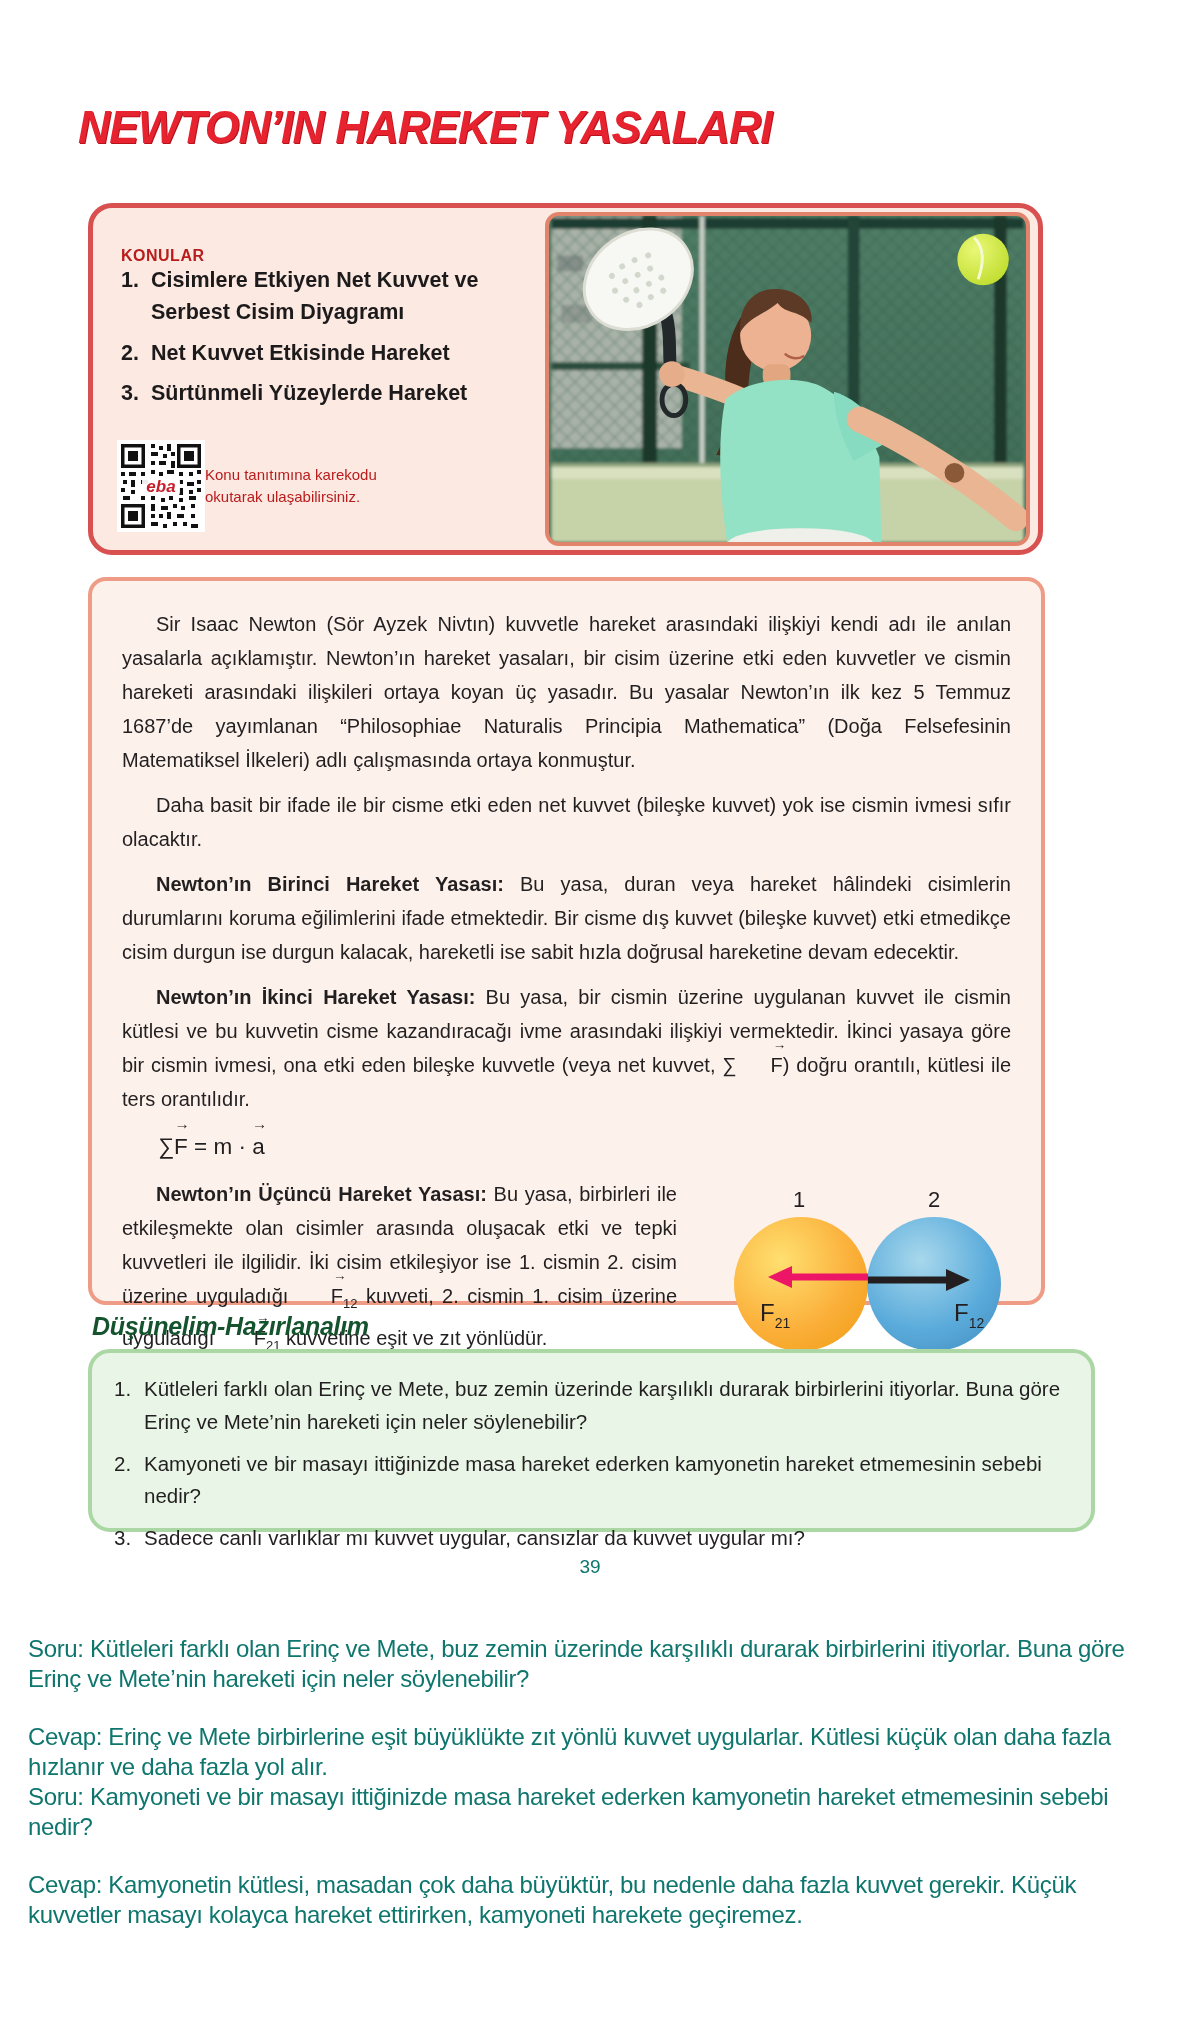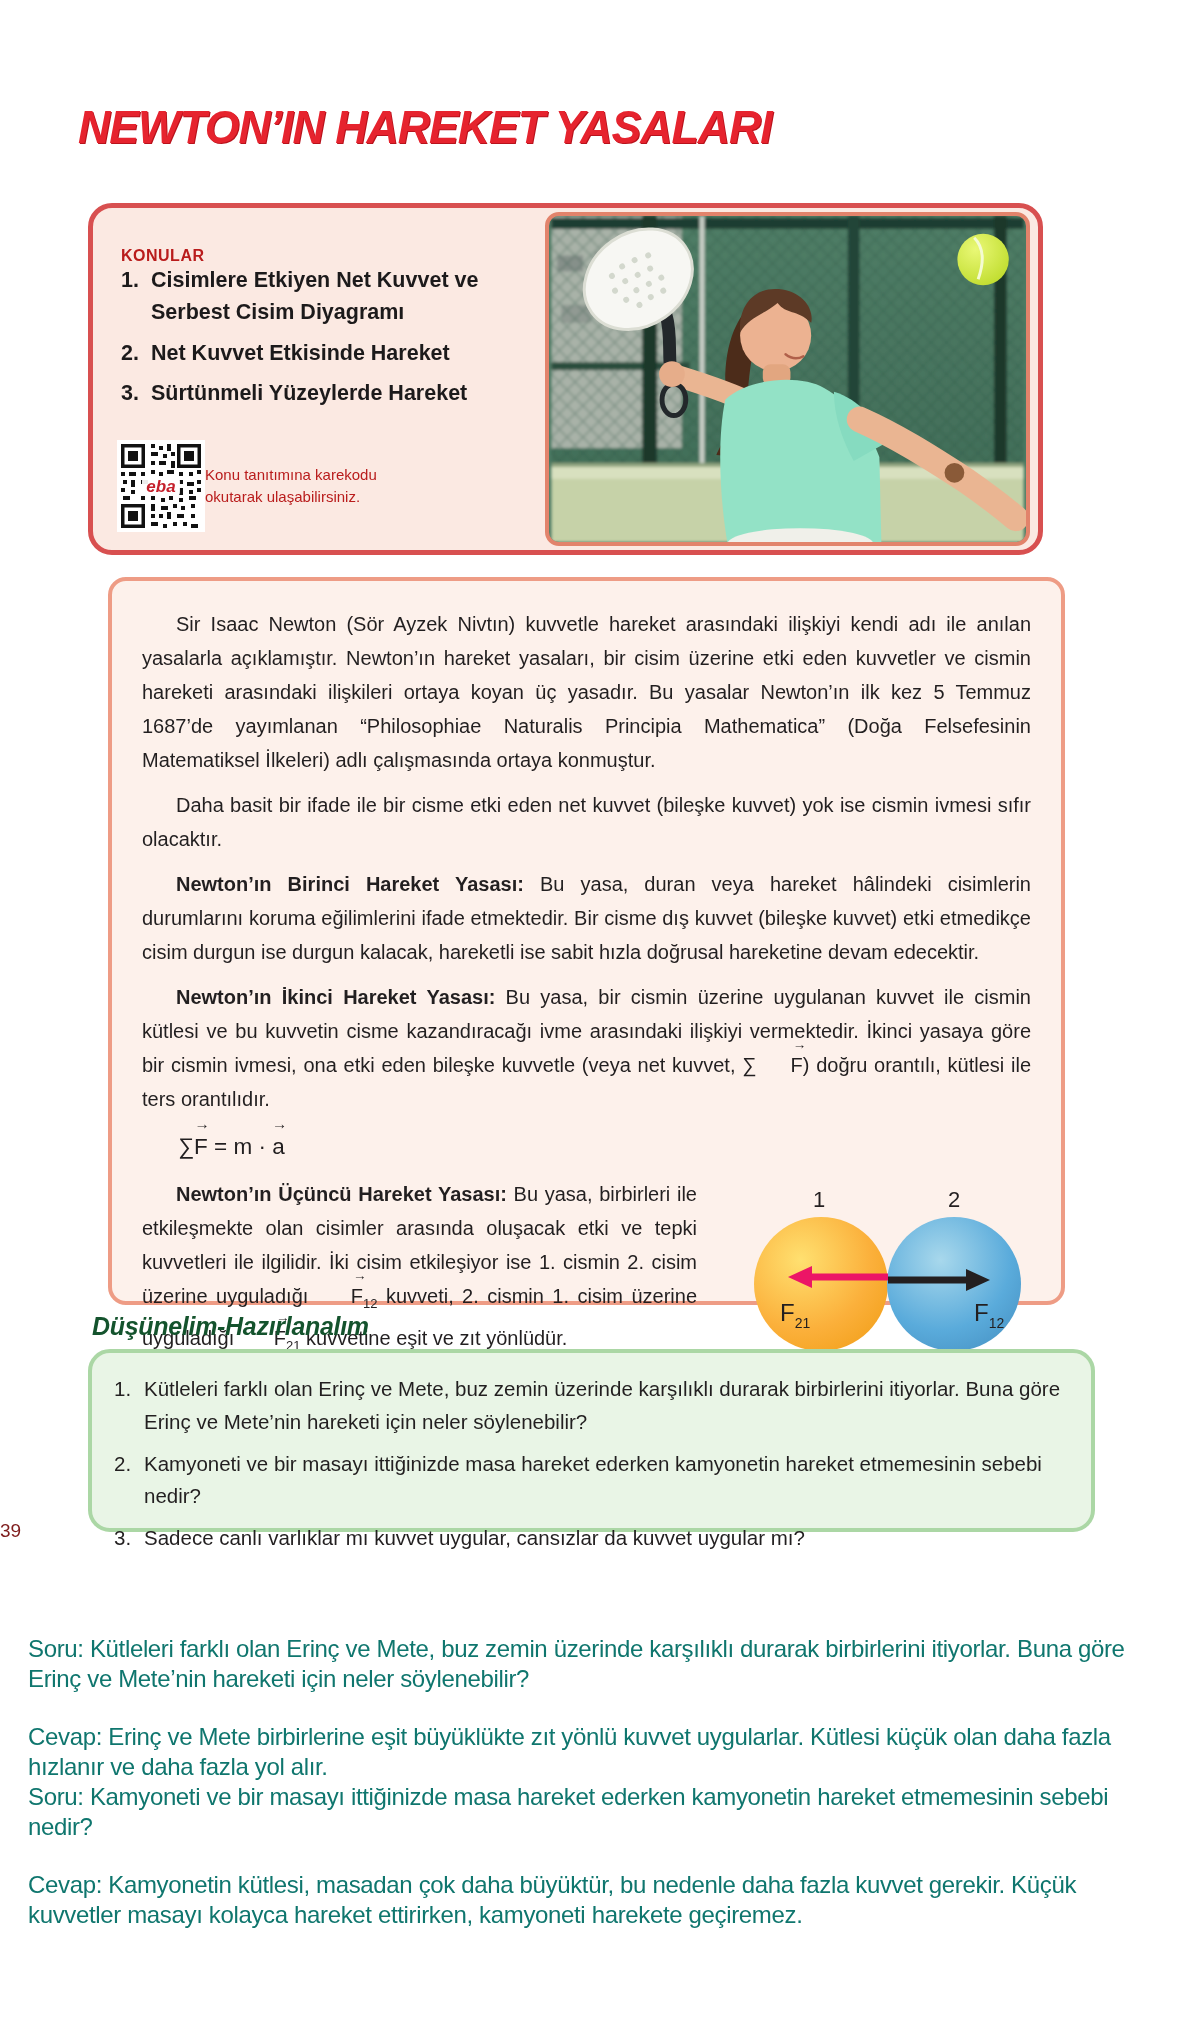--- a/index.html
+++ b/index.html
@@ -38,21 +38,21 @@
     position:absolute;left:452px;top:4px;width:485px;height:334px;
     border:4px solid #e2836b;border-radius:14px;box-sizing:border-box;
     overflow:hidden;background:#4c7a63;
   }
   .photo-frame svg{display:block;}
   
   .main-box{
     position:absolute;left:88px;top:577px;width:957px;height:728px;
     background:#fdf1eb;border:4px solid #ee9c85;border-radius:18px;
     box-sizing:border-box;padding:26px 30px 0 30px;
-    font-size:20px;line-height:34px;text-align:justify;color:#221f20;margin-left:20px;
+    font-size:20px;line-height:34px;text-align:justify;color:#221f20;
   }
   .main-box p{margin:0 0 11px 0;text-indent:34px;}
   b.law-title{font-weight:bold;}
   
   .vec{display:inline-block;position:relative;}
   .varrow{
     position:absolute;top:-0.72em;left:55%;transform:translateX(-50%);
     font-size:0.68em;line-height:1;letter-spacing:-1px;
   }
   .fsub{font-size:13px;}
@@ -72,21 +72,21 @@
   }
   .questions-box{
     position:absolute;left:88px;top:1349px;width:1007px;height:183px;
     background:#e9f5e6;border:4px solid #abd7a5;border-radius:22px;
     box-sizing:border-box;padding:20px 26px 0 22px;
   }
   .question-item{display:flex;font-size:20.5px;line-height:1.6;margin-bottom:9px;color:#221f20;}
   .question-num{width:30px;flex:0 0 30px;}
   .question-text{flex:1;}
   
-  .page-number{position:absolute;left:0;top:1520px;width:1180px;font-size:19px;color:#7f1d1d;}
+  .page-number{position:absolute;left:0;top:1556px;width:1180px;text-align:center;font-size:19px;color:#0f766e;}
   
   .qa-section{
     position:absolute;left:28px;top:1634px;width:1128px;
     color:#0f766e;font-size:24px;line-height:30px;letter-spacing:-0.35px;
   }
   .qa-section p{margin:0;}
   .qa-section p.after-gap{margin-bottom:28px;}
 </style>
 </head>
 <body>

